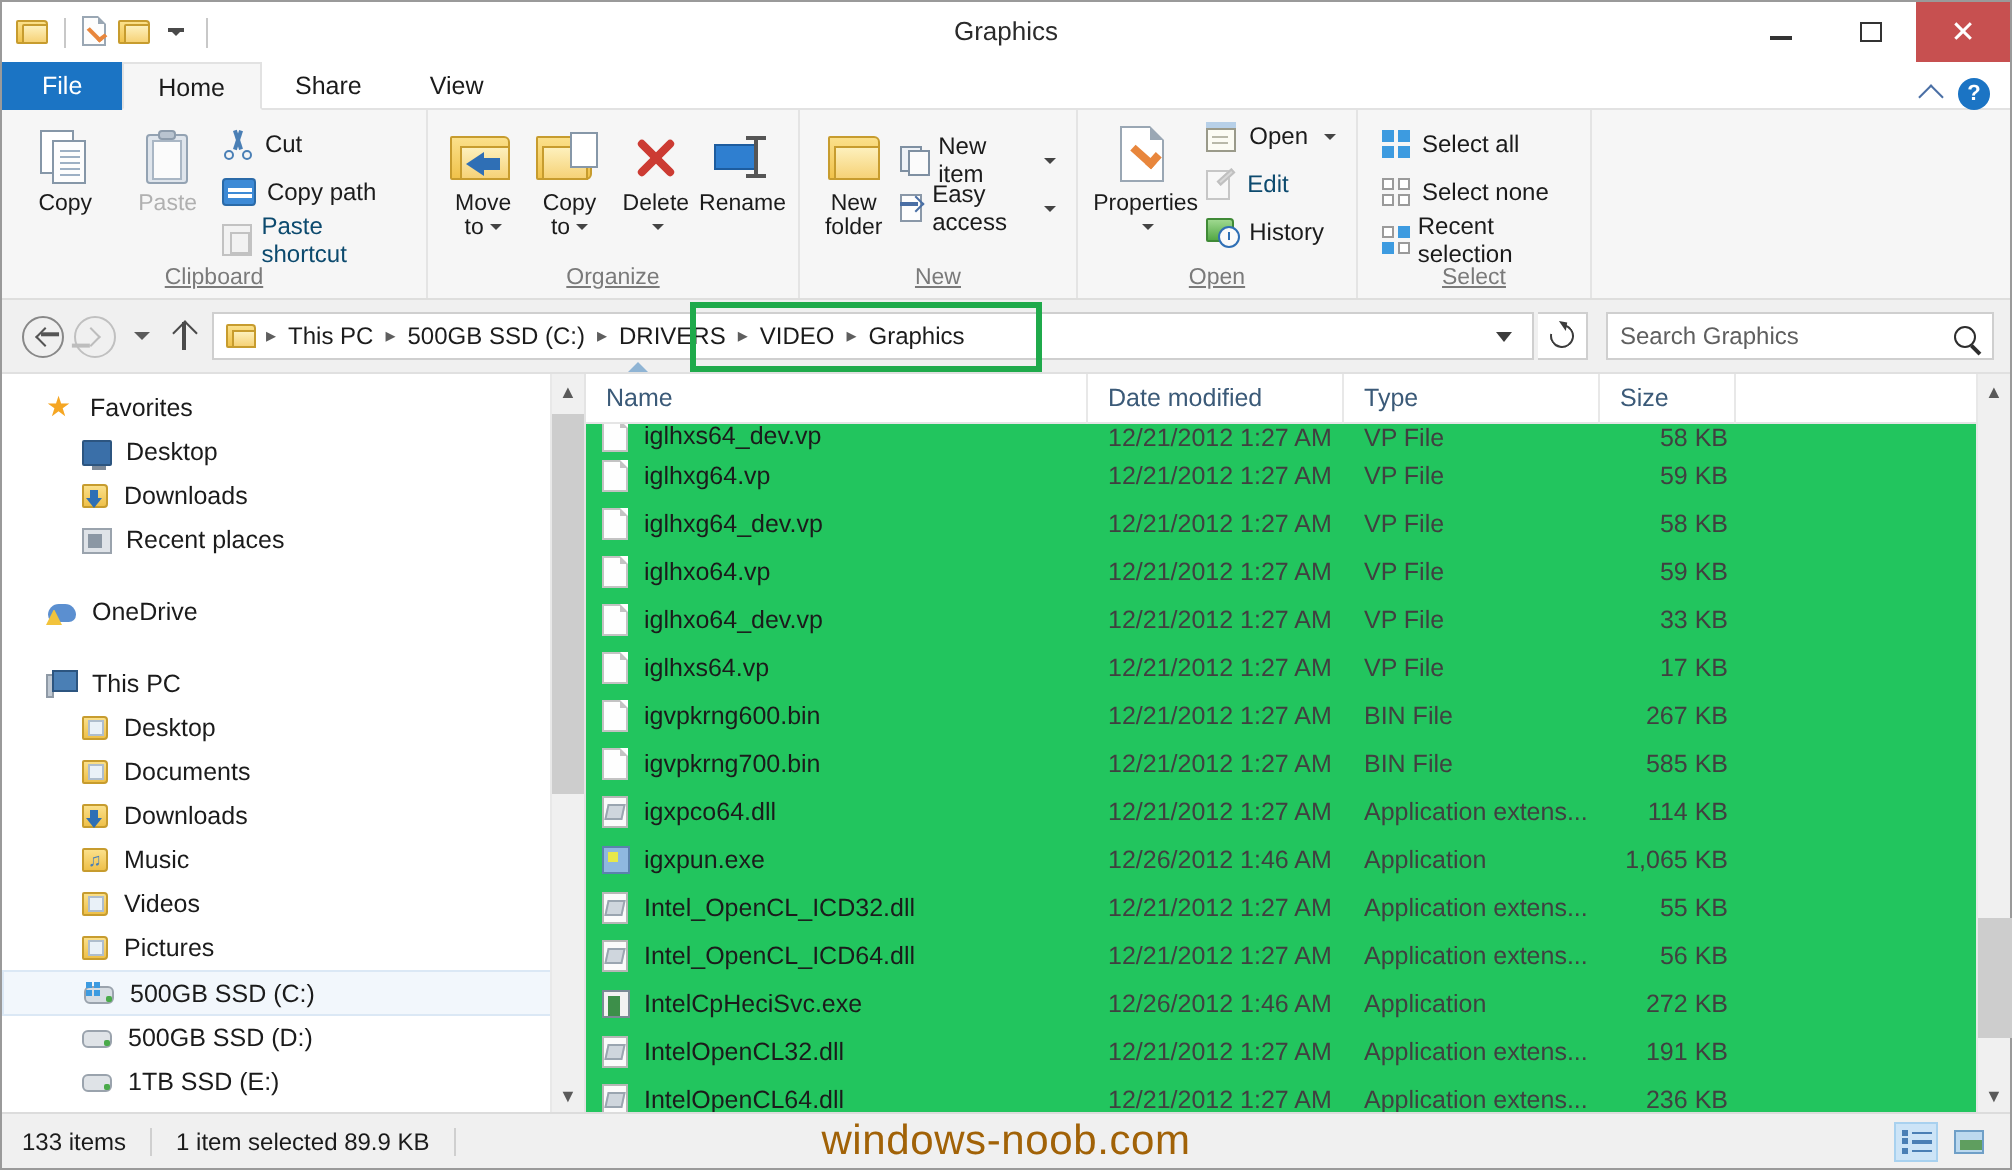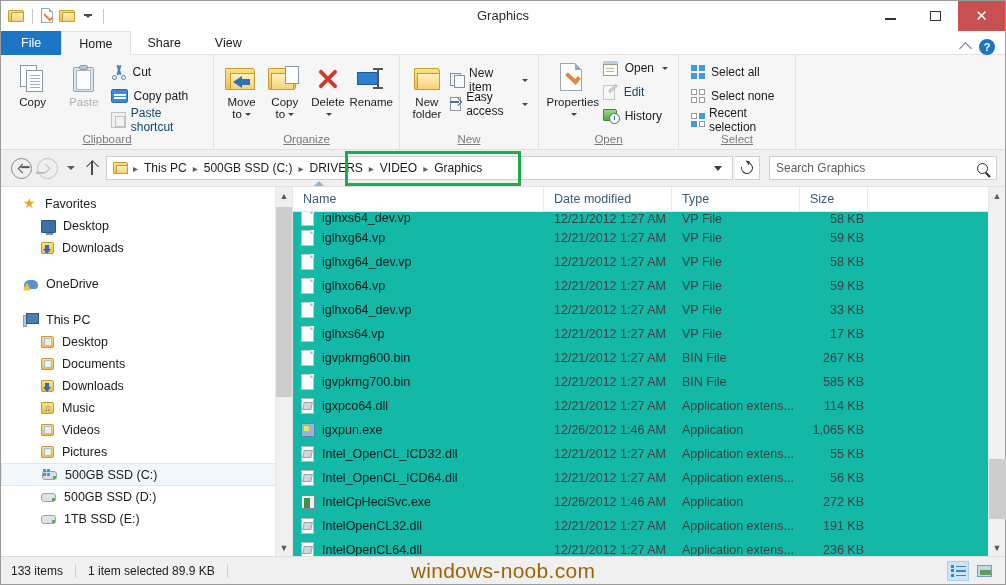--- a/index.html
+++ b/index.html
@@ -233,21 +233,21 @@
   .highlight-box { position:absolute; border: 3px solid #1faa4b; background: transparent;
      pointer-events: none; }
   .addr-caret { width:0;height:0;border-left:4.5px solid transparent;border-right:4.5px solid transparent;
      border-top:5px solid #3c3c3c; margin-right:8px; }
   .refresh { width:25px;height:24px; border:1px solid #cfcfcf; border-left:none; background:#fff;
      display:flex; align-items:center; justify-content:center; }
   .refresh-g { width:12px;height:12px;border:1.6px solid #3c3c3c;border-radius:50%;
      border-top-color:transparent; transform: rotate(-35deg); position:relative; }
   .refresh-g:after { content:""; position:absolute; right:-1px; top:-2px; width:0;height:0;
      border-left:3.5px solid #3c3c3c;border-top:3.5px solid transparent;border-bottom:3.5px solid transparent; }
-  .searchbox { width:228px; height:24px; background:#fff; border:1px solid #cfcfcf; margin-left:7px;
+  .searchbox { width:194px; height:24px; background:#fff; border:1px solid #cfcfcf; margin-left:7px;
      display:flex; align-items:center; padding: 0 6px; }
   .searchbox .ph { flex:1; font-size:12px; color:#5f5f5f; }
   .mag { width:11px;height:11px; border:1.6px solid #2d2d2d; border-radius:50%; position:relative; margin-right:2px; }
   .mag:after { content:""; position:absolute; right:-4px; bottom:-3px; width:6px;height:1.6px; background:#2d2d2d;
      transform: rotate(45deg); }
 
   
   .main { flex: 1; display:flex; min-height:0; background:#fff; border-top:1px solid #e0e0e0; }
 
   .navpane { width:292px; flex:0 0 292px; background:#fff; position:relative; overflow:hidden;
@@ -292,21 +292,21 @@
   .ic-win4 i:nth-child(1){left:0;top:0}.ic-win4 i:nth-child(2){left:4px;top:0}
   .ic-win4 i:nth-child(3){left:0;top:4px}.ic-win4 i:nth-child(4){left:4px;top:4px}
 
   .vscroll { position:absolute; right:0; top:0; bottom:0; width:17px; background:#f0f0f0;
      border-left:1px solid #e8e8e8; }
   .vscroll .arrow { height:17px; display:flex; align-items:center; justify-content:center; color:#5a5a5a; font-size:9px; }
   .vscroll .arrow.bot { position:absolute; bottom:0; left:0; right:0; }
   .vscroll .thumb { position:absolute; left:0; width:17px; background:#cdcdcd; }
 
   
-  .filepane { flex:1; display:flex; flex-direction:column; min-width:0; position:relative; background:#14b8a6; }
+  .filepane { flex:1; display:flex; flex-direction:column; min-width:0; position:relative; background:#22c55e; }
   .colhead { height:25px; flex:0 0 25px; display:flex; align-items:center; border-bottom:1px solid #e5e5e5;
      background:#fff; font-size:12.5px; color:#3b5a78; position:relative; }
   .colhead .ch { padding-left:10px; border-right:1px solid #e8e8e8; height:25px; line-height:25px; white-space:nowrap; }
   .ch-name { width:251px; flex:0 0 251px; position:relative; }
   .ch-date { width:128px; flex:0 0 128px; }
   .ch-type { width:128px; flex:0 0 128px; }
   .ch-size { width:68px; flex:0 0 68px; }
   .ch-rest { flex:1; border-right:none !important; }
   .sort-arrow { position:absolute; left:21px; top:-6px; width:0;height:0;
      border-left:5px solid transparent;border-right:5px solid transparent;border-bottom:5px solid #8fb4d4; }
@@ -652,20 +652,24 @@
           <span class="ni ic-desktop"></span>
           <span>Desktop</span>
         </div>
         <div class="navitem child">
           <span class="ni ic-dl">
               <i class="f"></i>
               <i class="a"></i>
             </span>
           <span>Downloads</span>
         </div>
+        <div class="navitem child">
+          <span class="ni ic-recent"></span>
+          <span>Recent places</span>
+        </div>
 
         <div class="nav-gap"></div>
 
         <div class="navitem">
           <span class="ni ic-cloud">
               <i class="c"></i>
               <i class="w"></i>
             </span>
           <span>OneDrive</span>
         </div>

